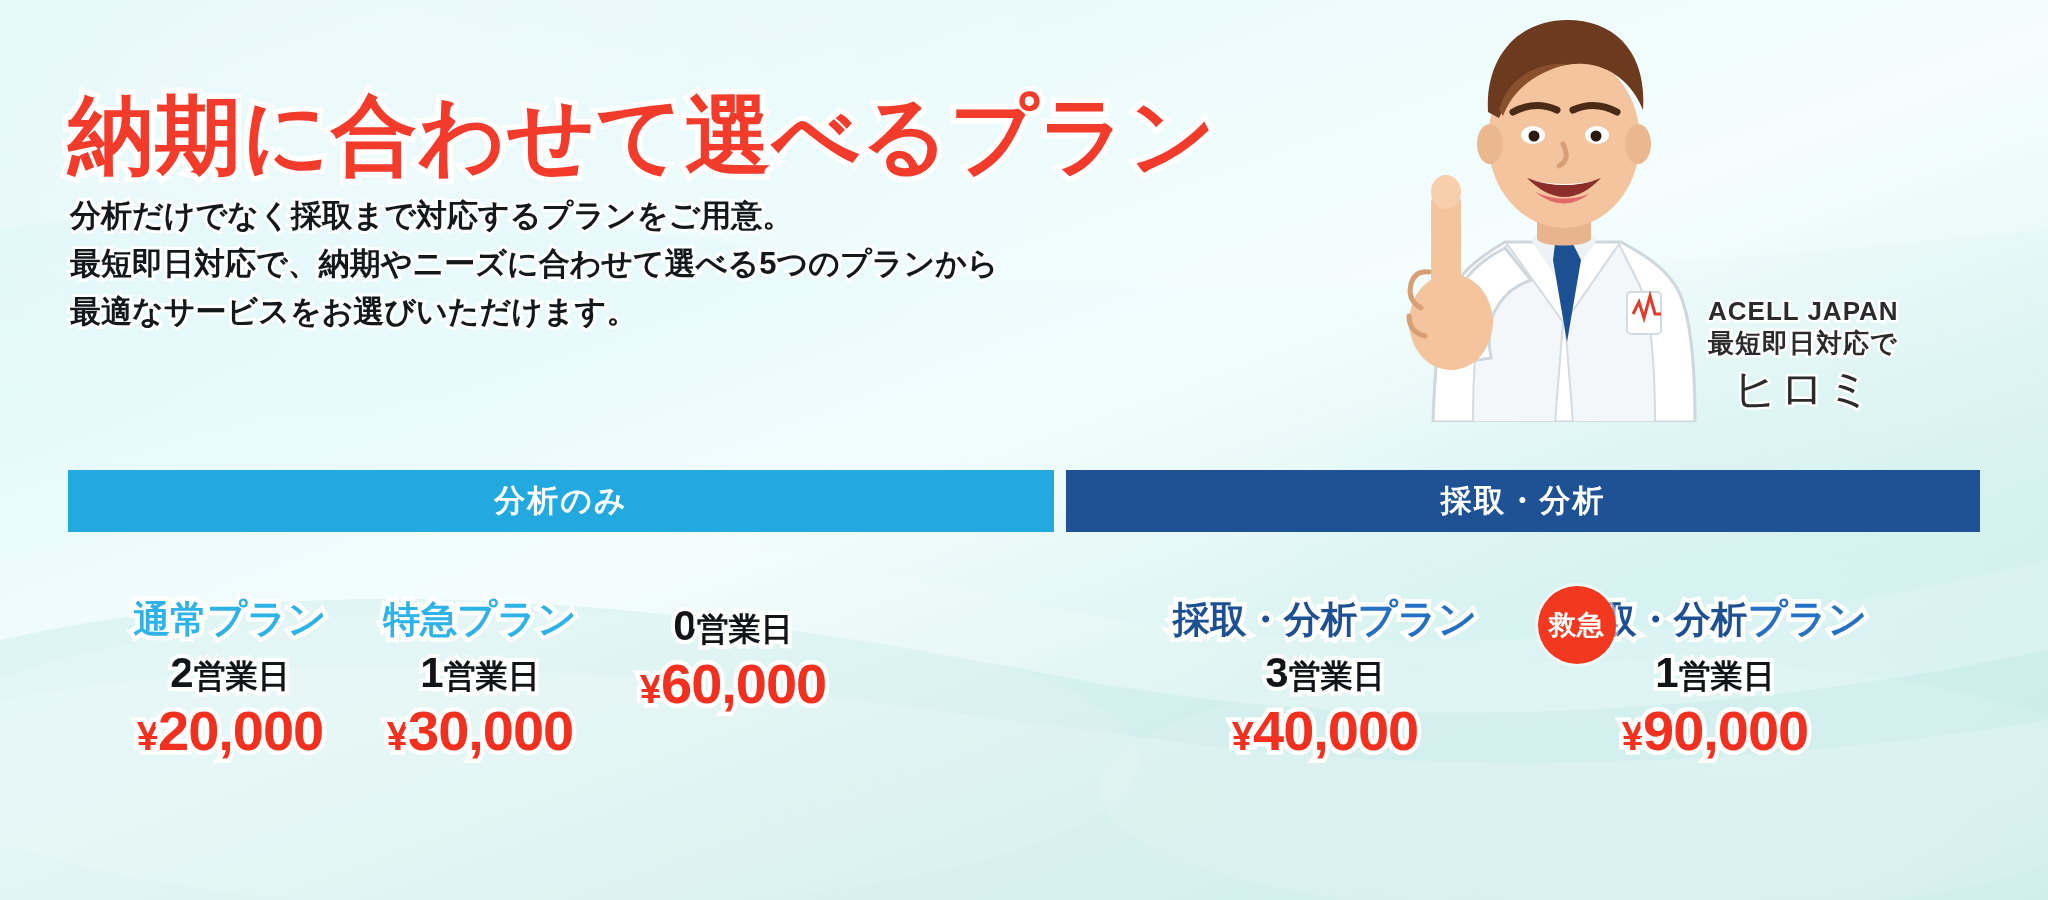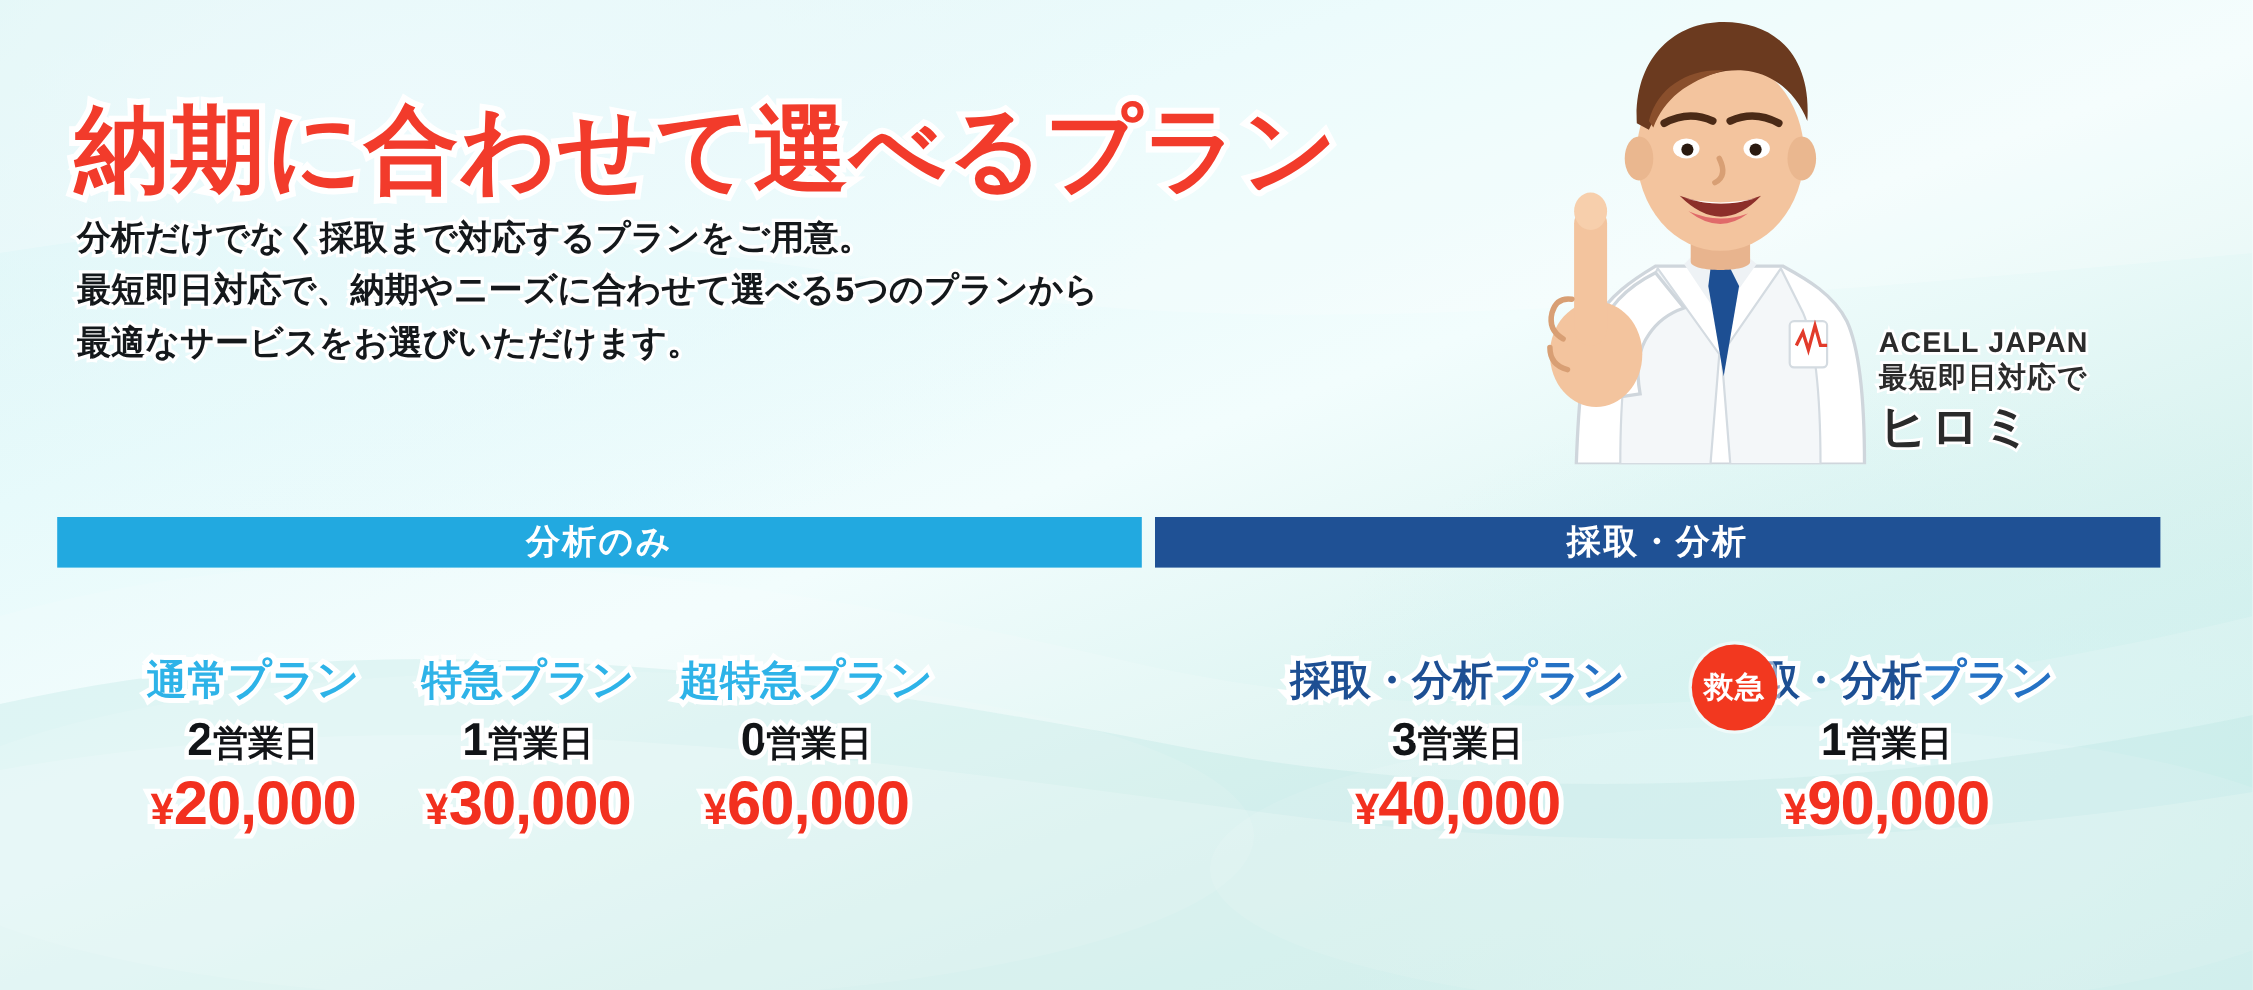--- a/index.html
+++ b/index.html
@@ -56,31 +56,31 @@
     position: absolute;
     left: 1708px; top: 296px;
     text-align: left;
     color: #2b2b2b;
     -webkit-text-stroke: 5px #ffffff;
     paint-order: stroke fill;
     white-space: nowrap;
   }
   .amb-en  { font-size: 26px; font-weight: 800; letter-spacing: 1px; line-height: 30px; text-align: right; }
   .amb-kana{ font-size: 26px; font-weight: 800; letter-spacing: 1px; line-height: 34px; }
-  .amb-name{ font-size: 44px; font-weight: 700; letter-spacing: 2px; line-height: 54px; margin-top: 2px; }
+  .amb-name{ font-size: 44px; font-weight: 400; letter-spacing: 2px; line-height: 54px; margin-top: 2px; text-align: center; }
 
   
   .character { position:absolute; left:1255px; top:-8px; width:560px; height:430px; }
   .character svg { width:100%; height:100%; display:block; }
 
   
   .tabbar {
     position: absolute;
-    left: 52px; top: 470px;
-    width: 1912px; height: 46px;
+    left: 68px; top: 470px;
+    width: 1912px; height: 62px;
     display: flex;
     gap: 12px;
   }
   .tab {
     display: flex; align-items: center; justify-content: center;
     color: #ffffff;
     font-size: 31px;
     font-weight: 800;
     letter-spacing: 2px;
   }
@@ -239,21 +239,20 @@
       <div class="plan-price"><span class="yen">¥</span><span>20,000</span></div>
     </div>
 
     <div class="plan theme-light" style="left:330px; width:300px;">
       <div class="plan-title"><span>特急</span><span class="kana">プラン</span></div>
       <div class="plan-days"><span class="num">1</span><span>営業日</span></div>
       <div class="plan-price"><span class="yen">¥</span><span>30,000</span></div>
     </div>
 
     <div class="plan theme-light" style="left:568px; width:330px;">
-      <div class="plan-title"><span>超特急</span><span class="kana">プラン</span></div>
       <div class="plan-days"><span class="num">0</span><span>営業日</span></div>
       <div class="plan-price"><span class="yen">¥</span><span>60,000</span></div>
     </div>
 
     <div class="plan theme-dark" style="left:1110px; width:430px;">
       <div class="plan-title"><span>採取・分析</span><span class="kana">プラン</span></div>
       <div class="plan-days"><span class="num">3</span><span>営業日</span></div>
       <div class="plan-price"><span class="yen">¥</span><span>40,000</span></div>
     </div>
 

